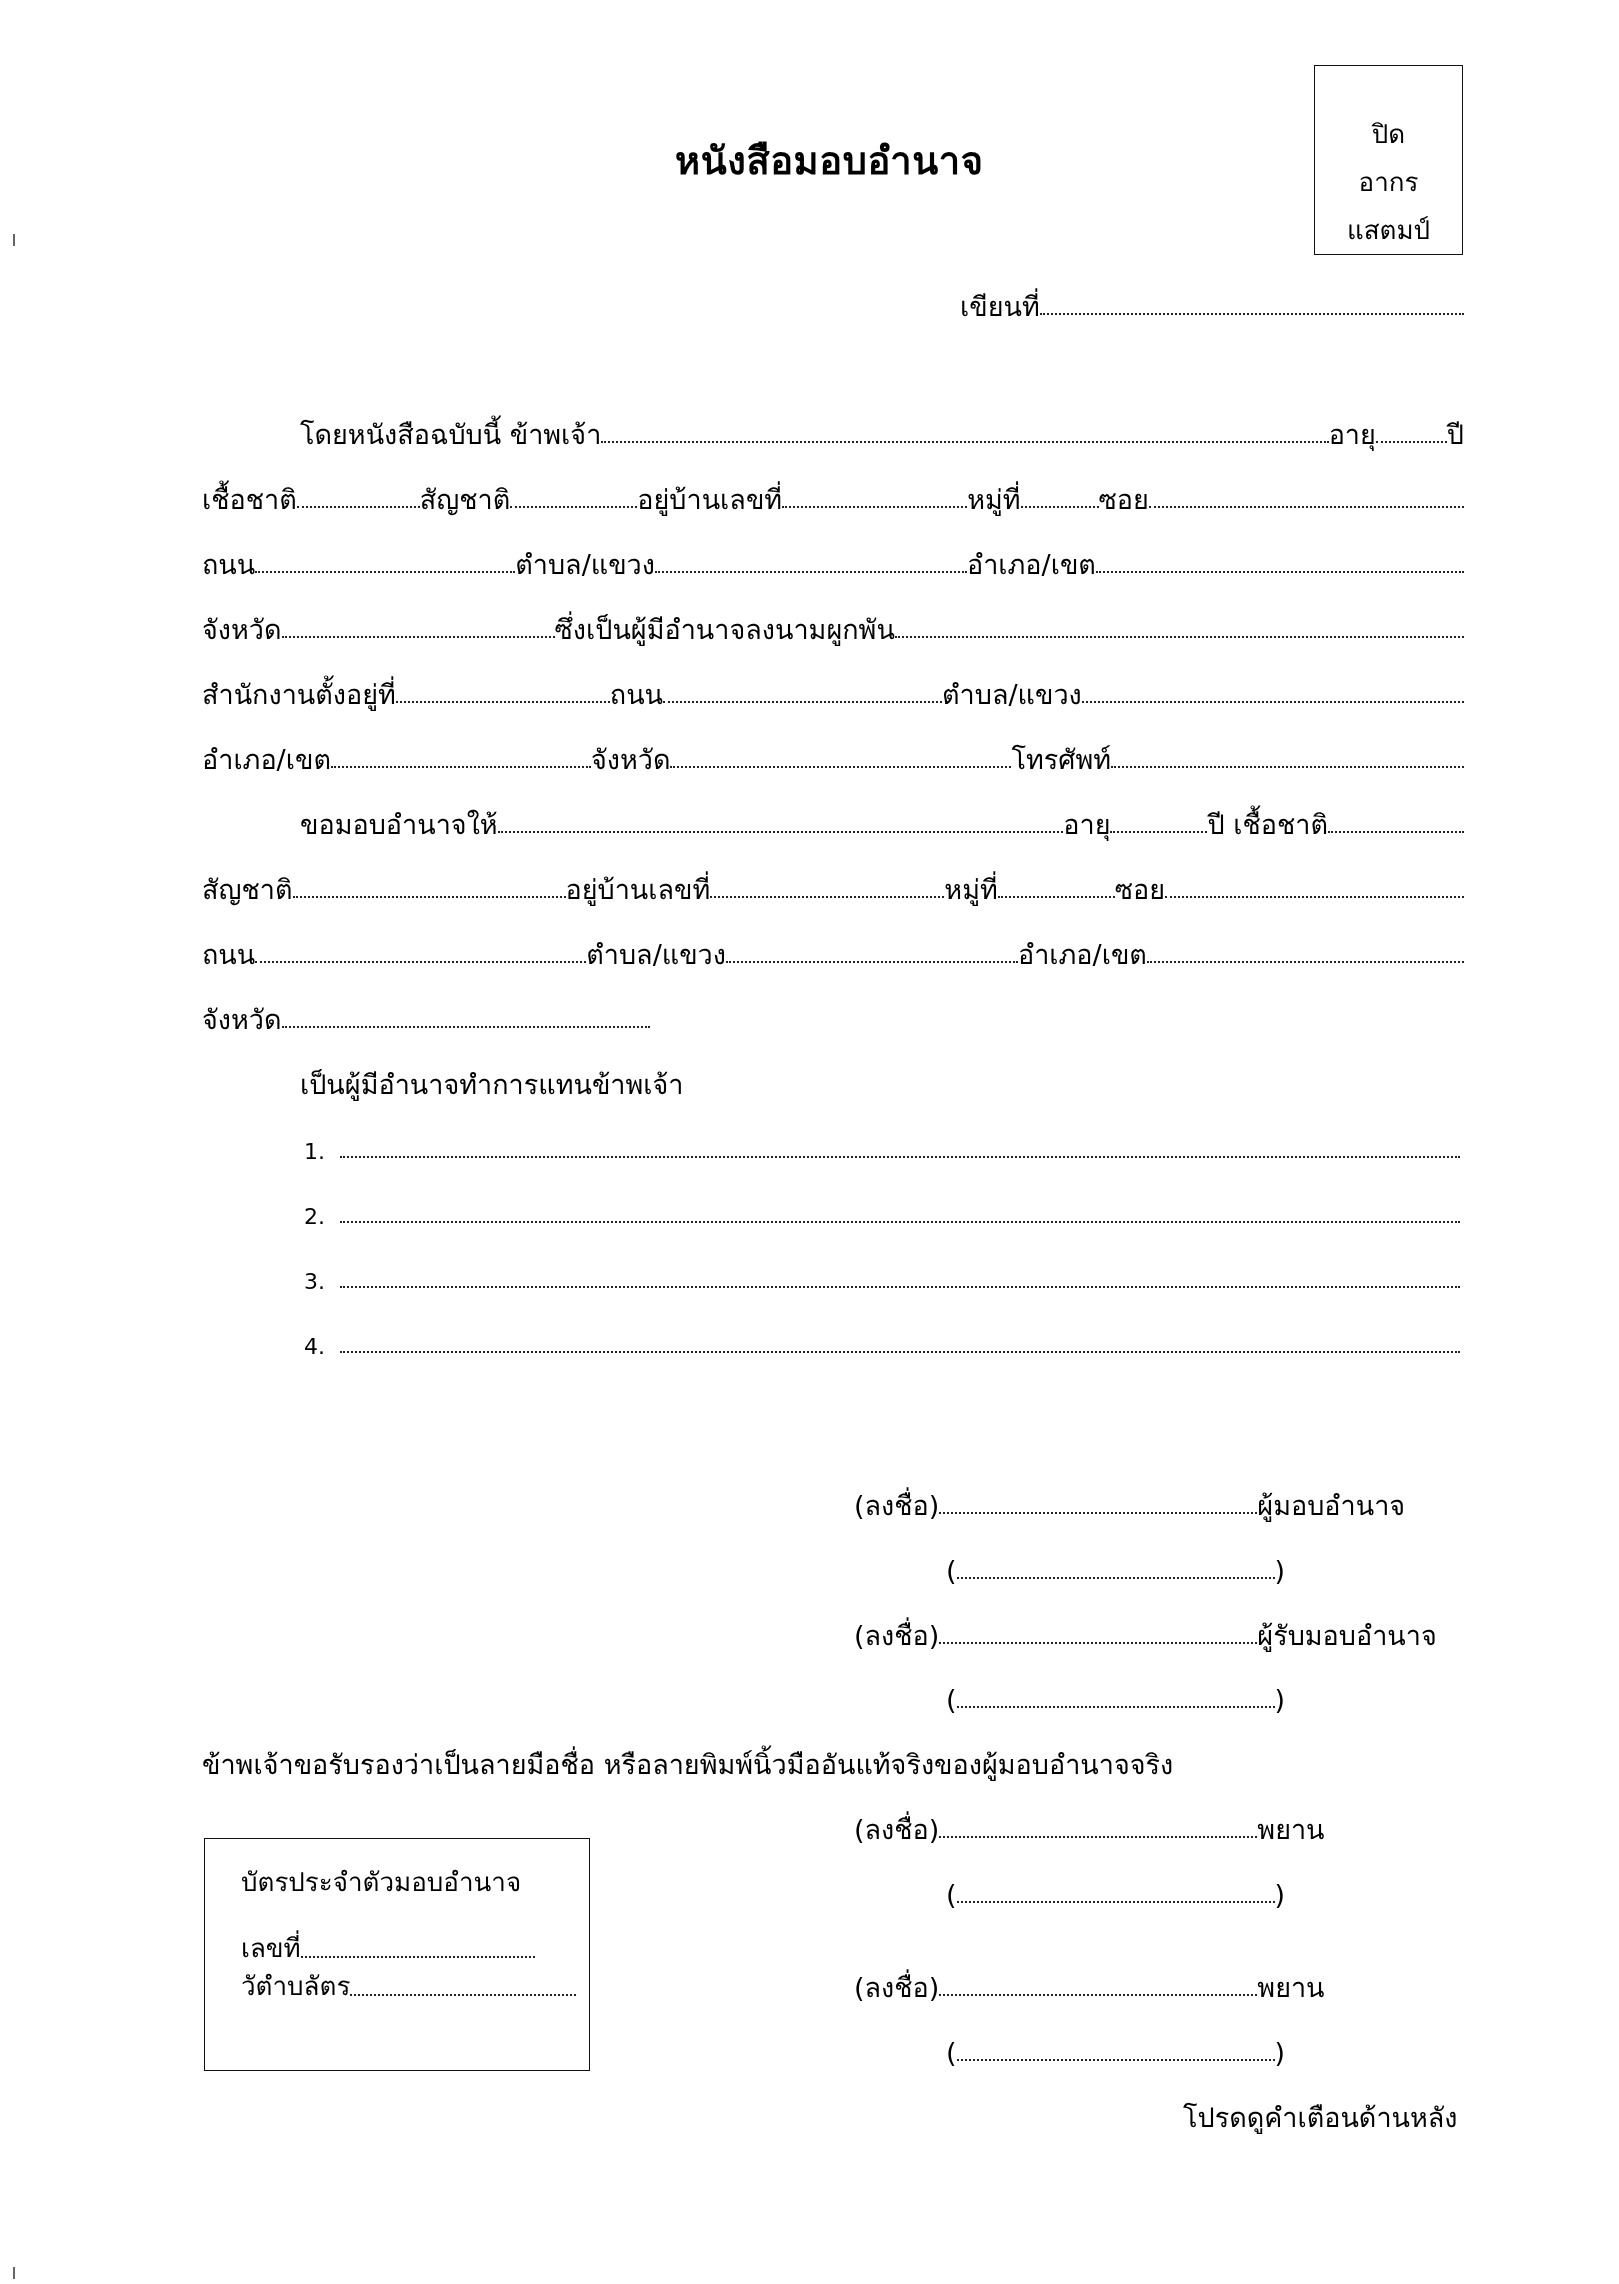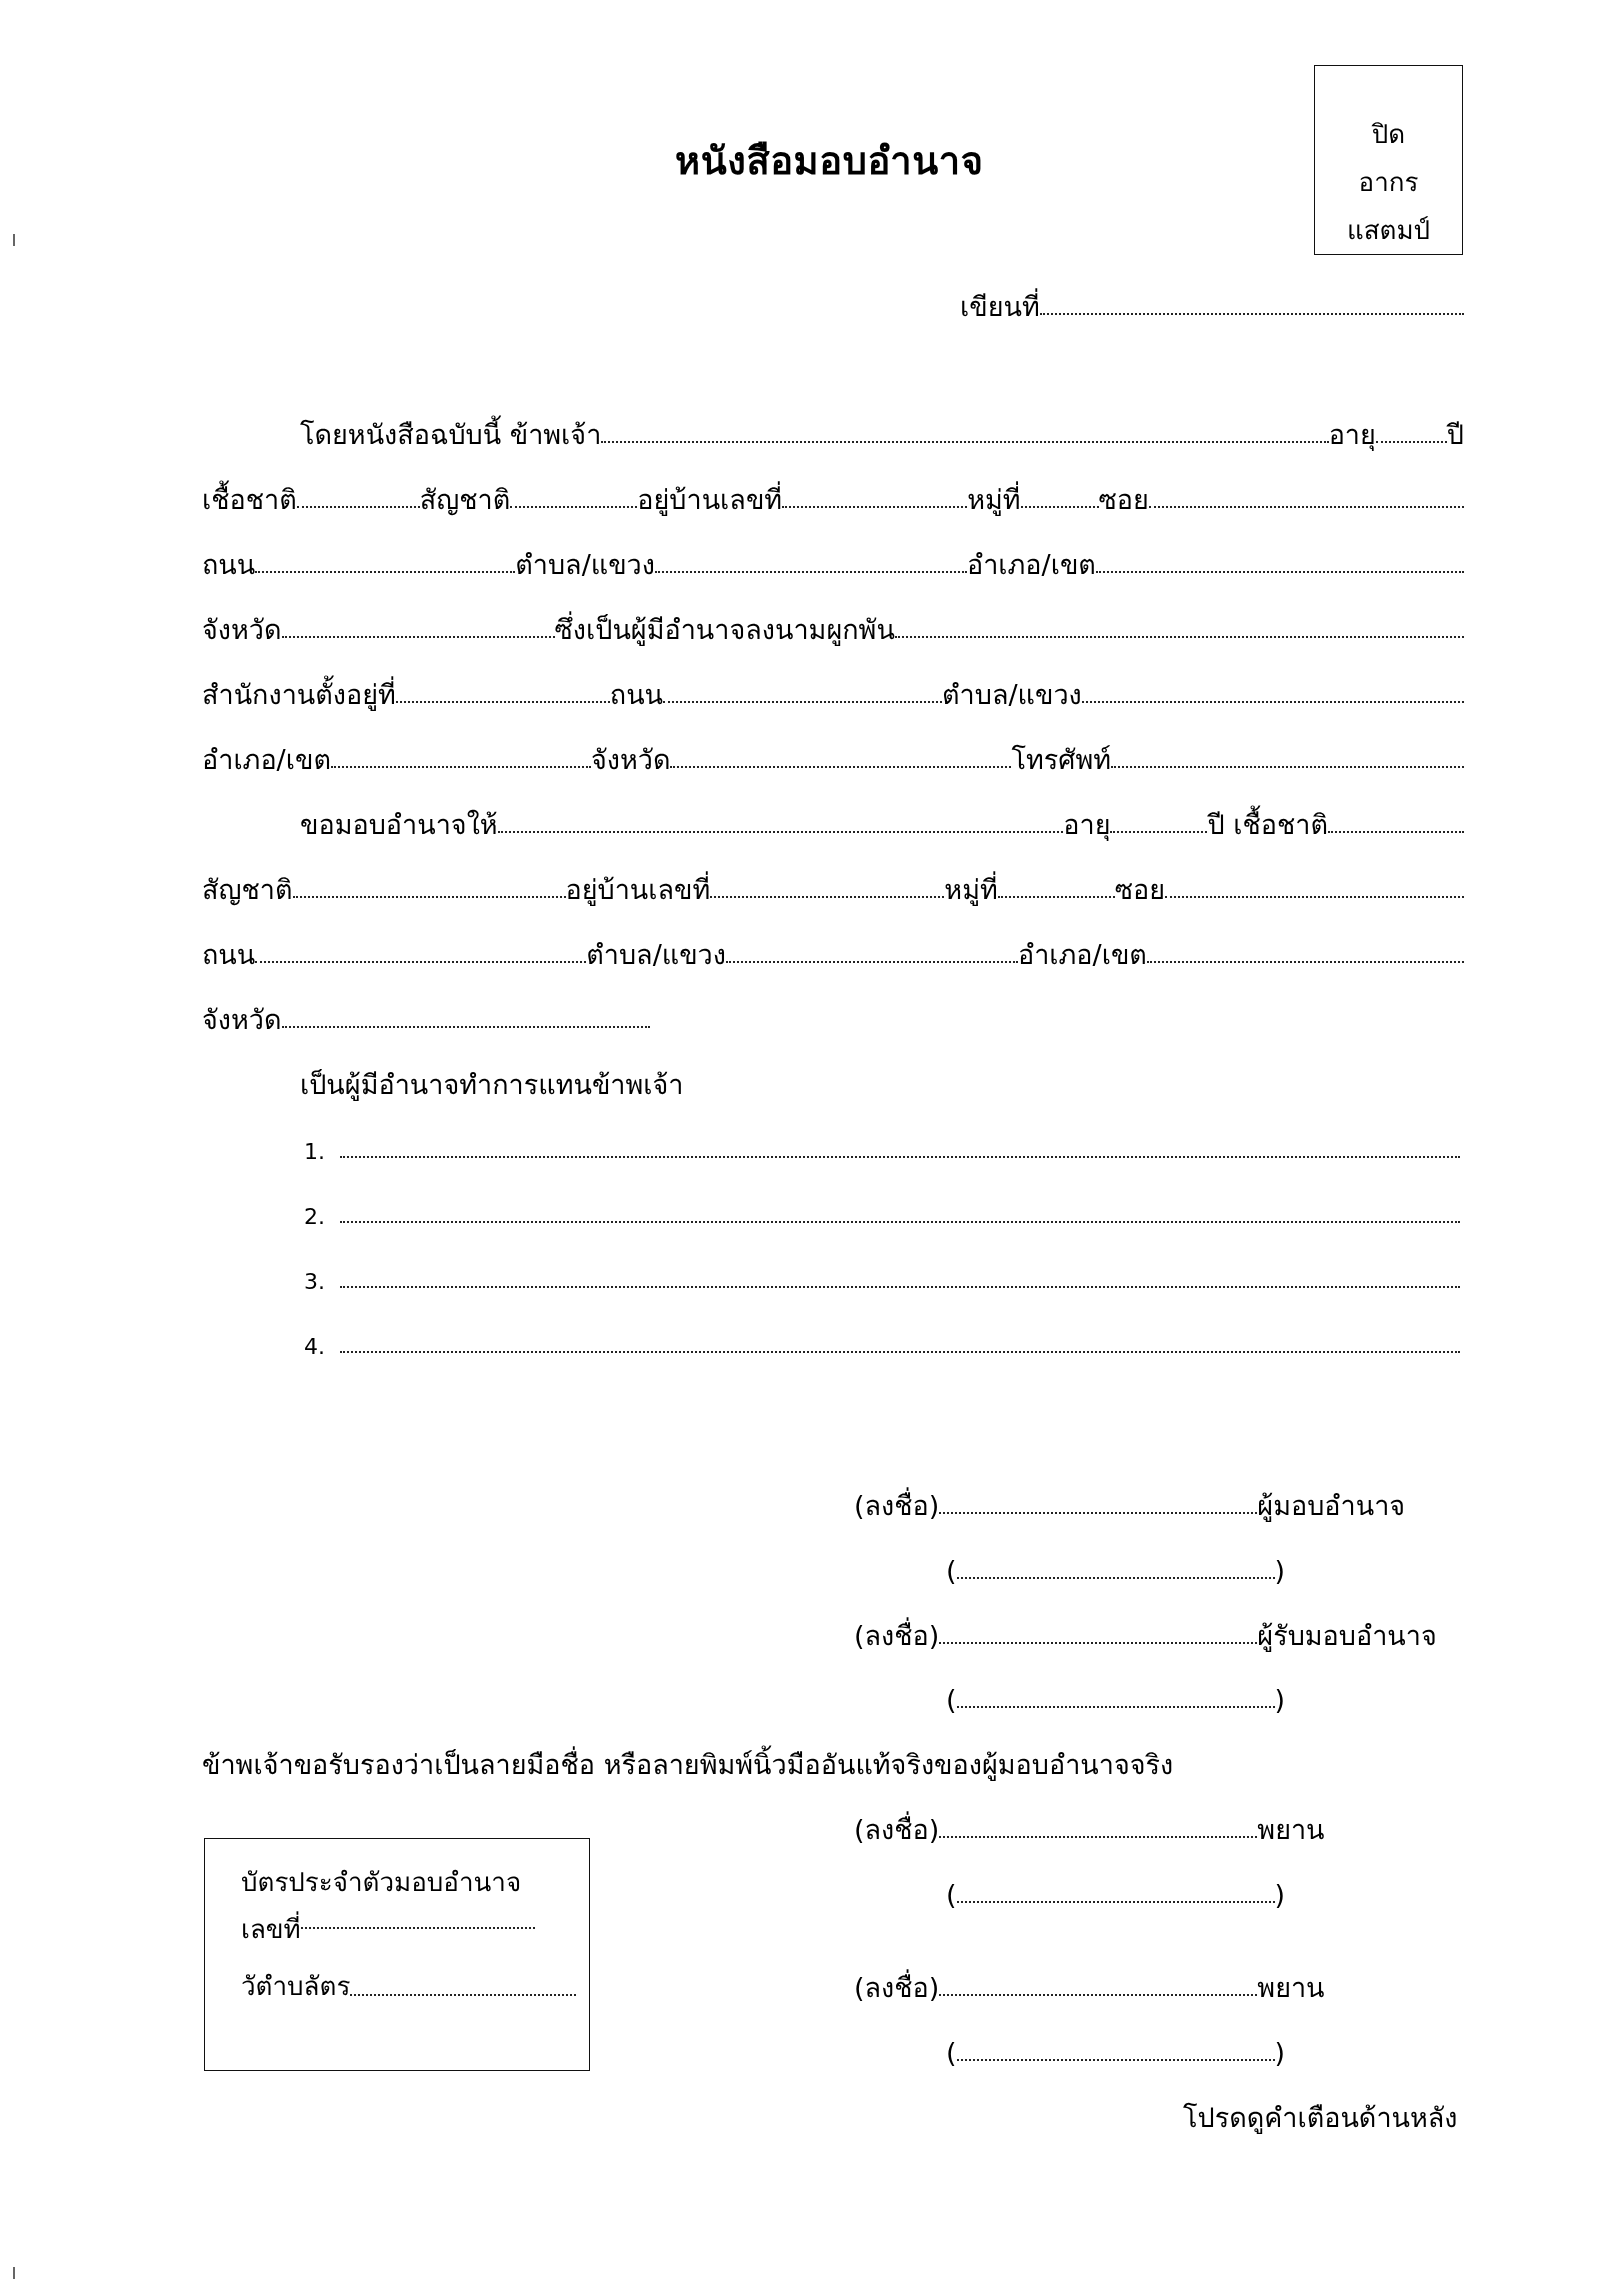--- a/index.html
+++ b/index.html
@@ -204,21 +204,21 @@
   <div class="row" style="left:934px; top:2022px;">
     <span class="lbl">(</span>
     <span class="dots" style="width:318px"></span>
     <span class="lbl">)</span>
   </div>
 
   <div class="idbox">
     <div class="row" style="top:14.3px;">
       <span class="lbl">บัตรประจำตัวมอบอำนาจ</span>
     </div>
-    <div class="row" style="top:70px; width:299px;align-items:center;">
+    <div class="row" style="top:80px; width:299px;">
       <span class="lbl">เลขที่</span>
       <span class="dots" style="width:234px"></span>
     </div>
     <div class="row" style="top:118px; width:335px;">
       <span class="lbl">วัตำบลัตร</span>
       <span class="dots grow"></span>
     </div>
   </div>
 
   <div class="row" style="left:1171px; top:2087px;">

